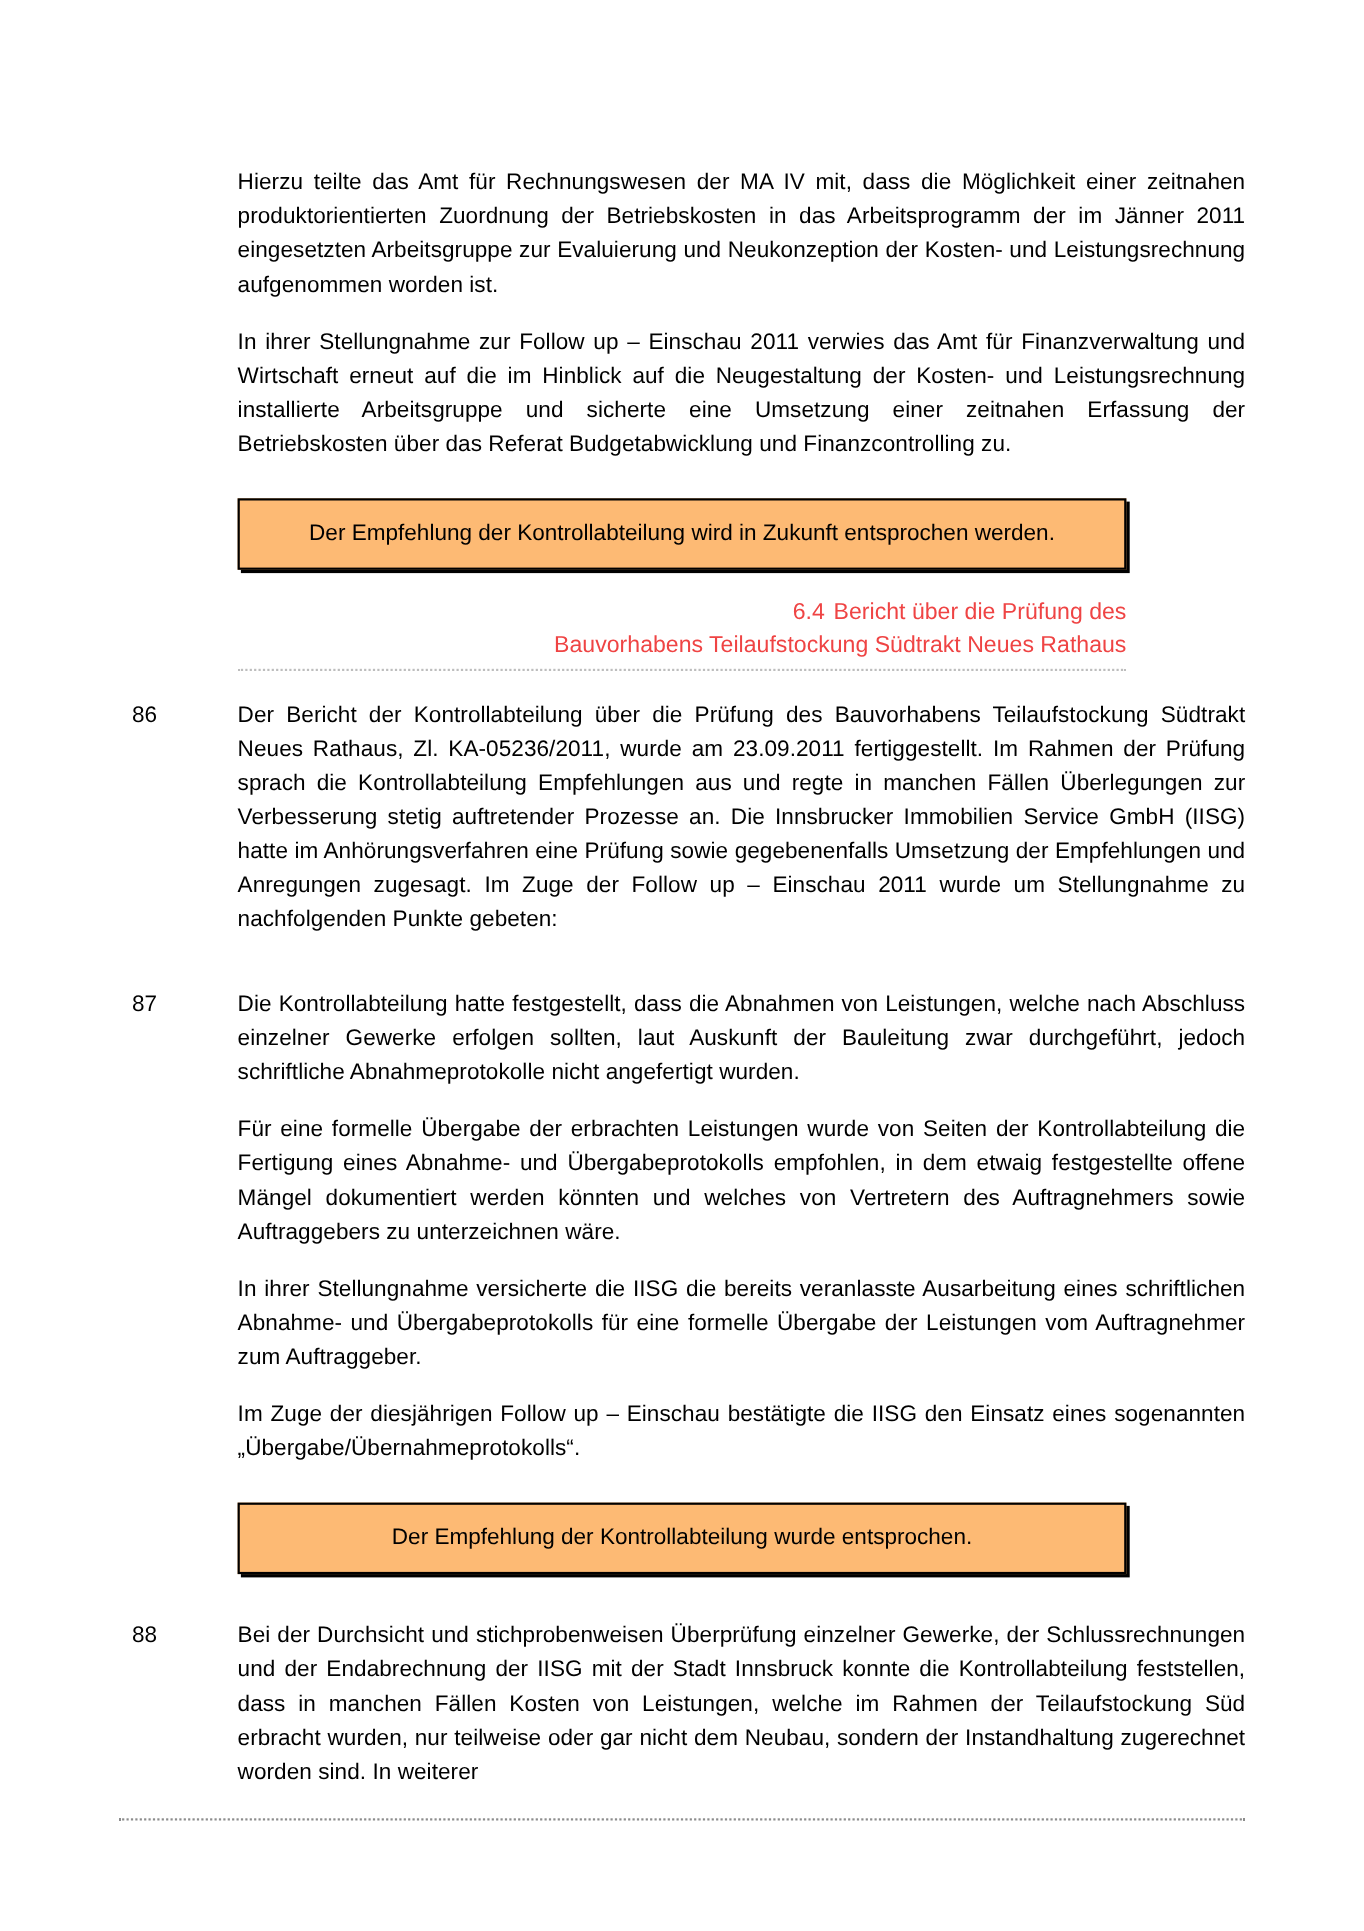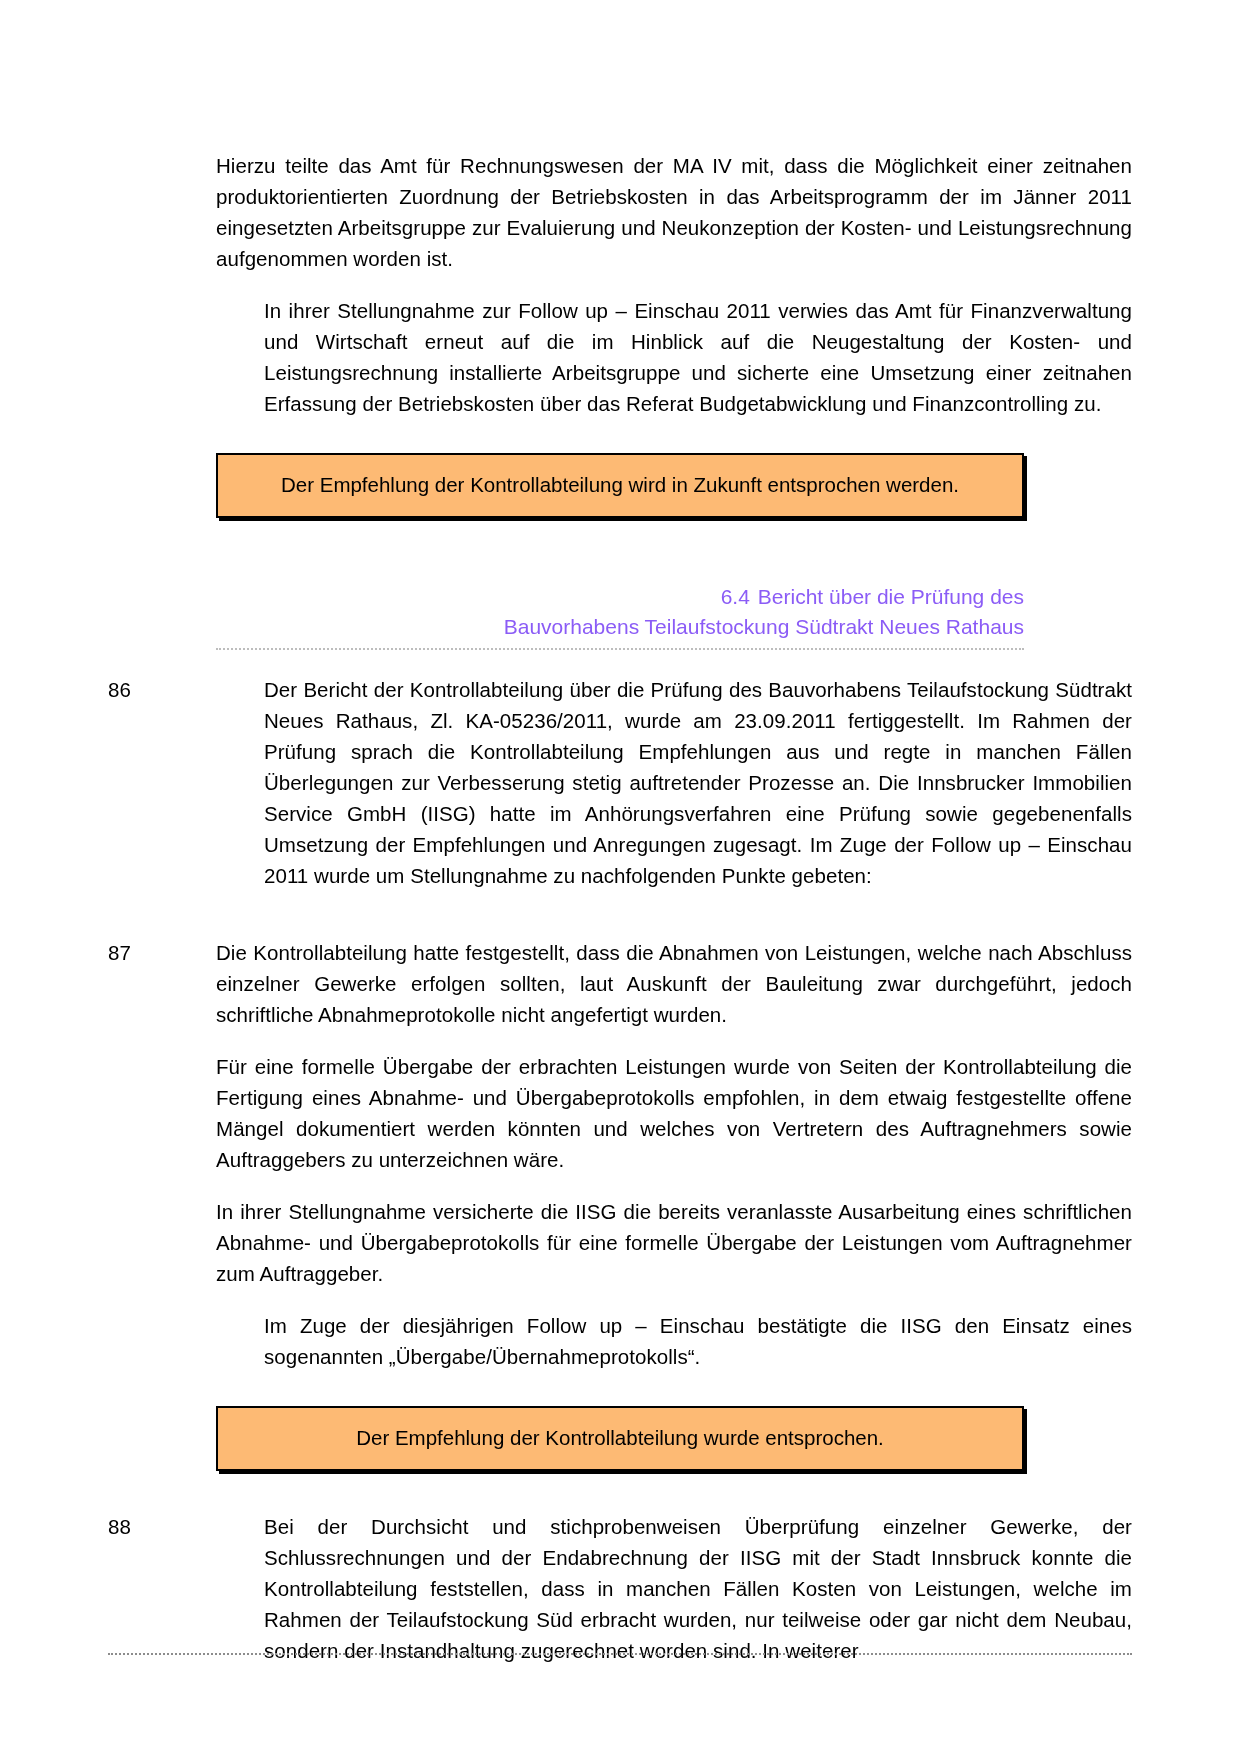--- a/index.html
+++ b/index.html
@@ -25,29 +25,29 @@
   .body-col {
     margin-left: 108px;   
   }
   p.para {
     font-size: 20.5px;
     line-height: 31px;
     text-align: justify;
     margin: 0 0 21px 0;
     letter-spacing: 0.05px;
   }
-  p.para:last-child { margin-bottom: 0; margin-left: 48px; }
+  p.para:last-child { margin-bottom: 0; }
 
   .block {
     position: relative;
     margin-bottom: 22px;
   }
   .marginnum {
     position: absolute;
-    left: 0;
+    left: 12px;
     top: 0;
     width: 80px;
     font-size: 20.5px;
     line-height: 31px;
     text-align: left;
   }
   .blocktext {
     margin-left: 108px;
   }
 
@@ -58,23 +58,23 @@
     border: 2px solid #000000;
     box-shadow: 3px 3px 0 #000000;
     padding: 16px 10px 17px 10px;
     text-align: center;
     font-size: 20.5px;
     line-height: 28px;
   }
 
   
   .section-head {
-    margin: 64px 108px 0 108px;
+    margin: 24px 108px 0 108px;
     text-align: right;
-    color: #8b5cf6;
+    color: #ef4444;
     font-size: 21px;
     line-height: 30px;
   }
   .section-head .num { margin-right: 8px; }
   .dotted-rule {
     margin: 6px 108px 0 108px;
     border-bottom: 2px dotted #bdbdbd;
     height: 0;
   }
 

